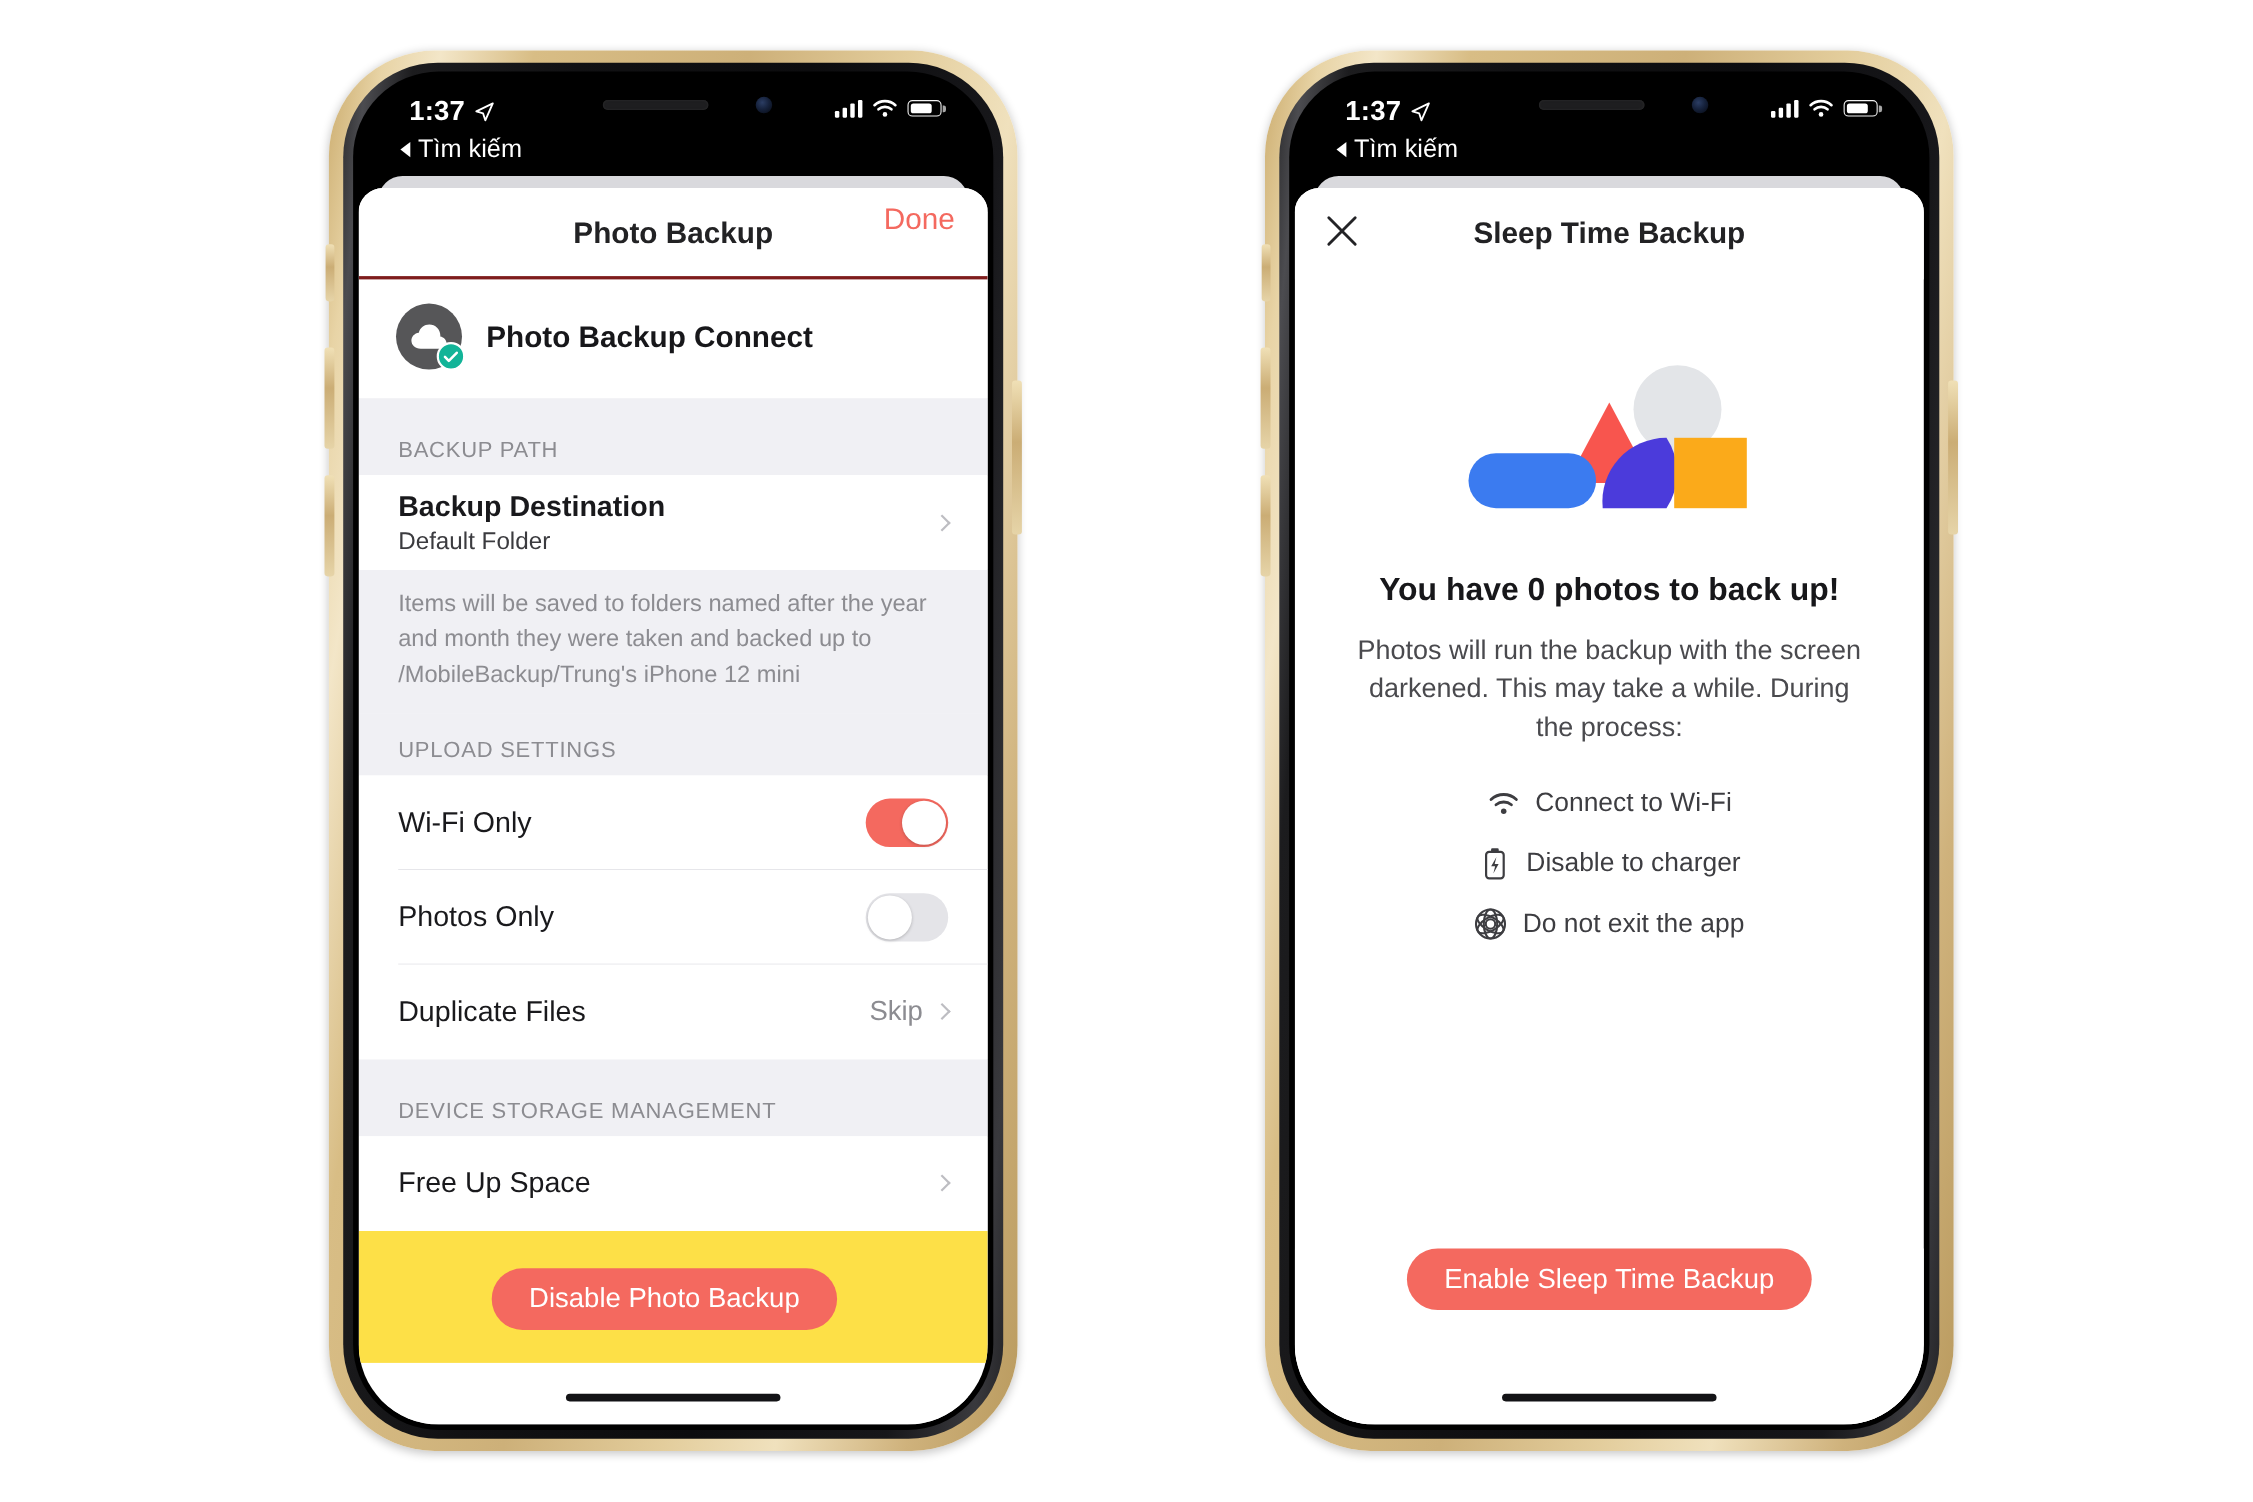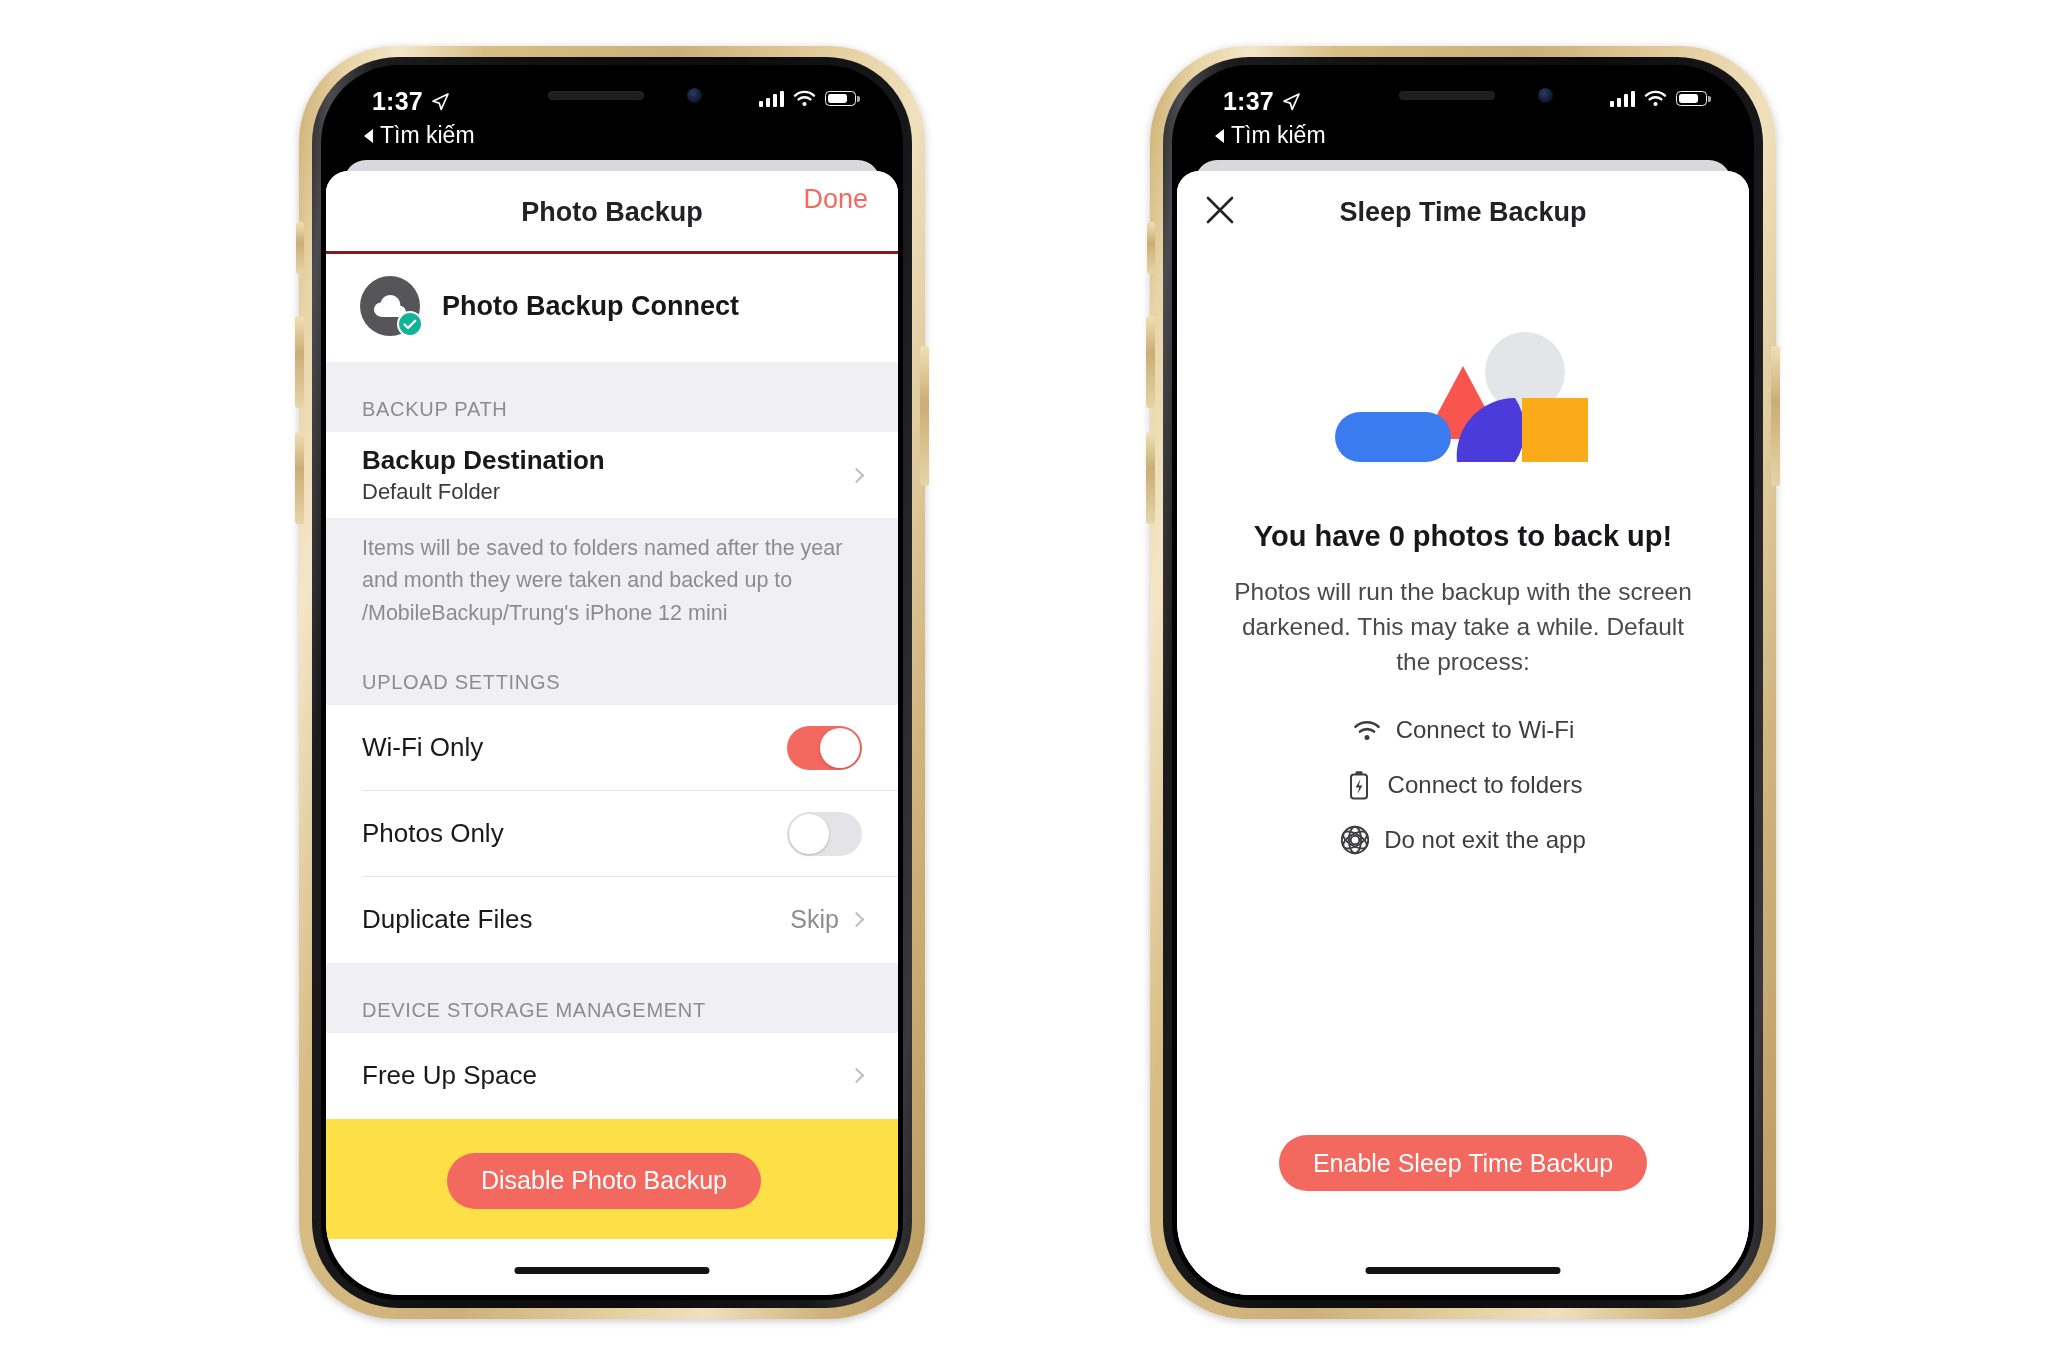--- a/index.html
+++ b/index.html
@@ -613,42 +613,42 @@
           <svg width="262" height="136" viewBox="0 0 262 136">
             <circle cx="193" cy="44" r="40" fill="#e3e5e8"></circle>
             <path d="M92 111 L131 38 L170 111 Z" fill="#f8554e"></path>
             <rect x="3" y="84" width="116" height="50" rx="25" fill="#3b7bf0"></rect>
             <path d="M183 70 A58 58 0 0 1 183 134 L125 134 A58 58 0 0 1 183 70 Z" fill="#4b3bdb"></path>
             <rect x="190" y="70" width="66" height="64" fill="#fbaa1a"></rect>
           </svg>
         </div>
 
         <div class="headline">You have 0 photos to back up!</div>
-        <div class="subtext">Photos will run the backup with the screen darkened. This may take a while. Default the process:</div>
+        <div class="subtext">Photos will run the backup with the screen darkened. This may take a while. During the process:</div>
 
         <div class="bullets">
           <div class="bullet">
             <span class="bullet-ico">
               <svg width="28" height="21" viewBox="0 0 28 21">
                 <path d="M2.5 6.8 A17 17 0 0 1 25.5 6.8" fill="none" stroke="#3d3d41" stroke-width="2.6" stroke-linecap="round"></path>
                 <path d="M7 11.6 A11 11 0 0 1 21 11.6" fill="none" stroke="#3d3d41" stroke-width="2.6" stroke-linecap="round"></path>
                 <circle cx="14" cy="17.4" r="2.5" fill="#3d3d41"></circle>
               </svg>
             </span>
             <span>Connect to Wi-Fi</span>
           </div>
           <div class="bullet">
             <span class="bullet-ico">
               <svg width="22" height="30" viewBox="0 0 22 30">
                 <rect x="3" y="4.5" width="16" height="24" rx="2.8" fill="none" stroke="#3d3d41" stroke-width="2"></rect>
                 <rect x="7.5" y="1.2" width="7" height="3" rx="1.2" fill="#3d3d41"></rect>
                 <path d="M12.4 9 L7.6 17.6 L11.2 17.6 L9.6 24 L14.4 15.4 L10.8 15.4 Z" fill="#3d3d41"></path>
               </svg>
             </span>
-            <span>Connect to folders</span>
+            <span>Disable to charger</span>
           </div>
           <div class="bullet">
             <span class="bullet-ico">
               <svg width="30" height="30" viewBox="0 0 30 30">
                 <g fill="none" stroke="#3d3d41" stroke-width="1.9">
                   <circle cx="15" cy="15" r="13.2"></circle>
                   <ellipse cx="15" cy="15" rx="6.1" ry="13.2"></ellipse>
                   <ellipse cx="15" cy="15" rx="6.1" ry="13.2" transform="rotate(60 15 15)"></ellipse>
                   <ellipse cx="15" cy="15" rx="6.1" ry="13.2" transform="rotate(120 15 15)"></ellipse>
                   <circle cx="15" cy="15" r="4.3"></circle>

